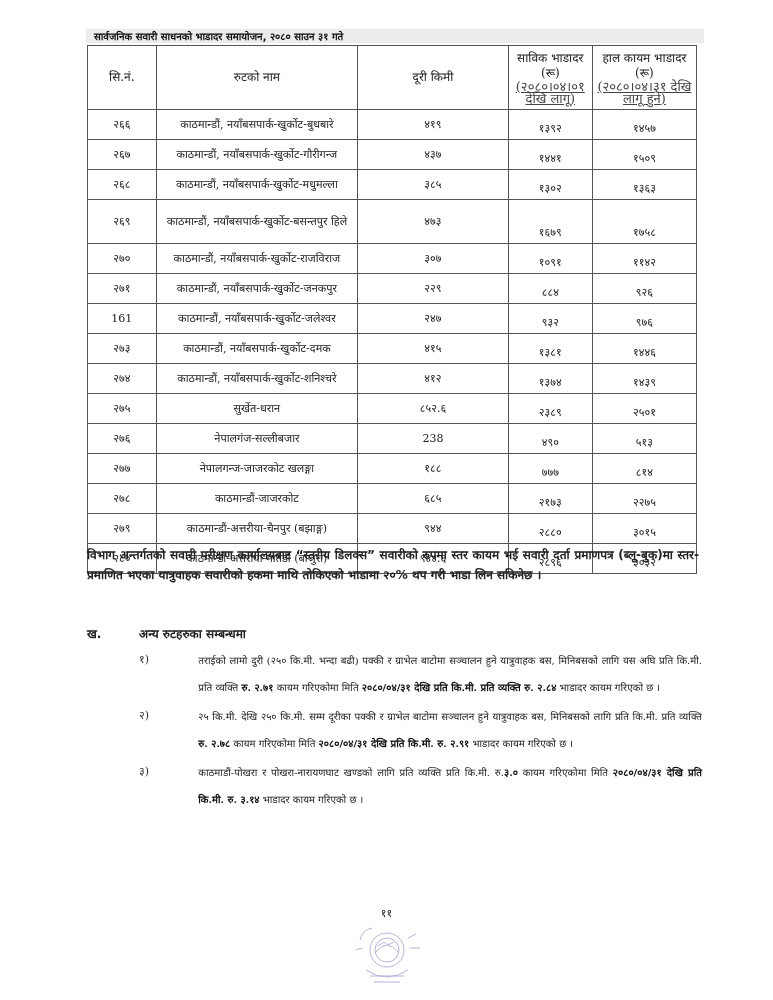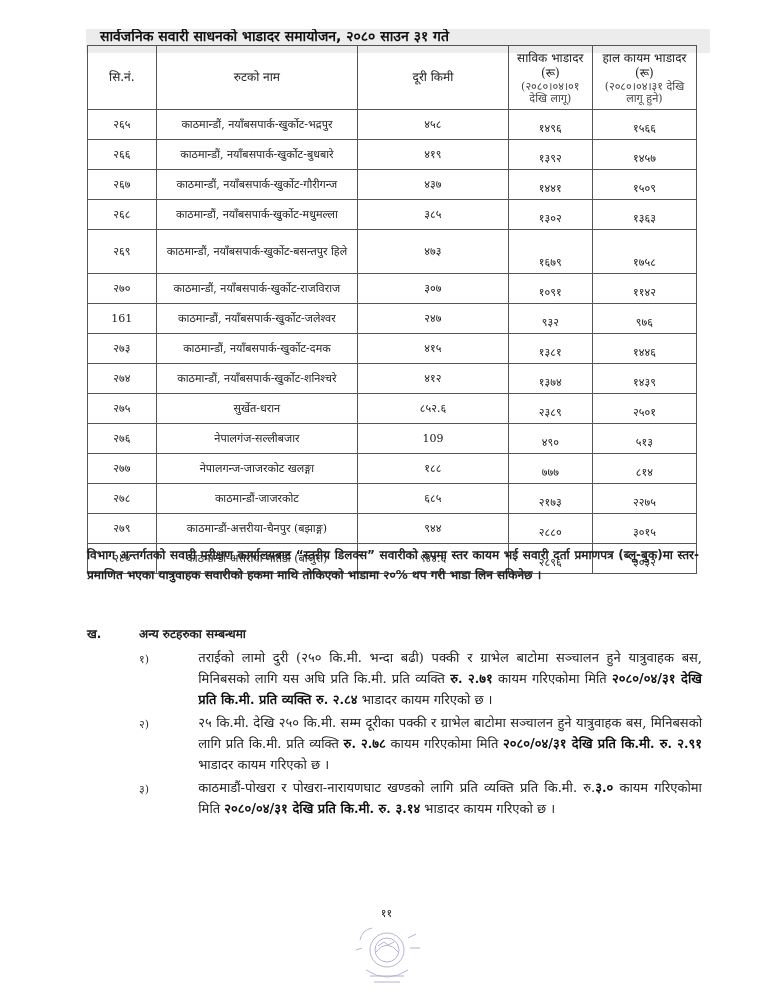--- a/index.html
+++ b/index.html
@@ -18,25 +18,25 @@
   .page {
     position: absolute;
     left: 0; top: 0;
     width: 773px; height: 1000px;
   }
   .header-bar {
     position: absolute;
     left: 86px;
     top: 29px;
     width: 610px;
-    height: 24px;
+    height: 14px;
     background: #ececec;
-    font-size: 14px;
+    font-size: 10px;
     line-height: 15px;
-    padding-left: 14px;
+    padding-left: 8px;
     color: #111;
     font-weight: bold;
     font-family: "DejaVu Sans", sans-serif;
     white-space: nowrap;
     overflow: hidden;
   }
   table.fare-table {
     position: absolute;
     left: 87px;
     top: 45px;
@@ -52,23 +52,24 @@
     font-weight: normal;
     color: #222;
   }
   table.fare-table th {
     height: 63px;
     font-size: 12px;
     line-height: 15px;
   }
   table.fare-table th .sub {
     display: block;
-    font-size: 11px;
+    font-size: 13px;
     line-height: 12px;
     color: #444;
+    text-decoration: underline;
   }
   table.fare-table td {
     height: 25px;
     line-height: 13px;
     font-size: 11px;
   }
   table.fare-table tr.tall td { height: 39px; }
   table.fare-table td.num-low { vertical-align: bottom; padding-bottom: 4px; }
   col.c1 { width: 62px; }
   col.c2 { width: 182px; }
@@ -111,22 +112,22 @@
   .item .num {
     width: 48px;
     padding-left: 52px;
     box-sizing: content-box;
     font-size: 11px;
     line-height: 26px;
     color: #333;
   }
   .item .text {
     width: 512px;
-    font-size: 13px;
-    line-height: 21px;
+    font-size: 10px;
+    line-height: 27px;
     text-align: justify;
     color: #222;
     margin-left: 12px;
   }
   .item .text b { font-weight: bold; color: #111; }
 
   .page-number {
     position: absolute;
     left: 0;
     width: 773px;
@@ -175,27 +176,20 @@
           <span class="sub">(२०८०।०४।०१ देखि लागू)</span>
         </th>
         <th>
           <span>हाल कायम भाडादर (रू)</span>
           <span class="sub">(२०८०।०४।३१ देखि लागू हुने)</span>
         </th>
       </tr>
     </thead>
     <tbody id="table-body">
         <tr>
-          <td>२६५</td>
-          <td>काठमान्डौं, नयाँबसपार्क-खुर्कोट-भद्रपुर</td>
-          <td>४५८</td>
-          <td class="num-low">१४९६</td>
-          <td class="num-low">१५६६</td>
-        </tr>
-        <tr>
           <td>२६६</td>
           <td>काठमान्डौं, नयाँबसपार्क-खुर्कोट-बुधबारे</td>
           <td>४१९</td>
           <td class="num-low">१३९२</td>
           <td class="num-low">१४५७</td>
         </tr>
         <tr>
           <td>२६७</td>
           <td>काठमान्डौं, नयाँबसपार्क-खुर्कोट-गौरीगन्ज</td>
           <td>४३७</td>
@@ -217,20 +211,27 @@
           <td class="num-low">१७५८</td>
         </tr>
         <tr>
           <td>२७०</td>
           <td>काठमान्डौं, नयाँबसपार्क-खुर्कोट-राजविराज</td>
           <td>३०७</td>
           <td class="num-low">१०९१</td>
           <td class="num-low">११४२</td>
         </tr>
         <tr>
+          <td>२७१</td>
+          <td>काठमान्डौं, नयाँबसपार्क-खुर्कोट-जनकपुर</td>
+          <td>२२९</td>
+          <td class="num-low">८८४</td>
+          <td class="num-low">९२६</td>
+        </tr>
+        <tr>
           <td>161</td>
           <td>काठमान्डौं, नयाँबसपार्क-खुर्कोट-जलेश्वर</td>
           <td>२४७</td>
           <td class="num-low">९३२</td>
           <td class="num-low">९७६</td>
         </tr>
         <tr>
           <td>२७३</td>
           <td>काठमान्डौं, नयाँबसपार्क-खुर्कोट-दमक</td>
           <td>४१५</td>
@@ -247,21 +248,21 @@
         <tr>
           <td>२७५</td>
           <td>सुर्खेत-धरान</td>
           <td>८५२.६</td>
           <td class="num-low">२३८९</td>
           <td class="num-low">२५०१</td>
         </tr>
         <tr>
           <td>२७६</td>
           <td>नेपालगंज-सल्लीबजार</td>
-          <td>109</td>
+          <td>238</td>
           <td class="num-low">४९०</td>
           <td class="num-low">५१३</td>
         </tr>
         <tr>
           <td>२७७</td>
           <td>नेपालगन्ज-जाजरकोट खलङ्गा</td>
           <td>१८८</td>
           <td class="num-low">७७७</td>
           <td class="num-low">८१४</td>
         </tr>

